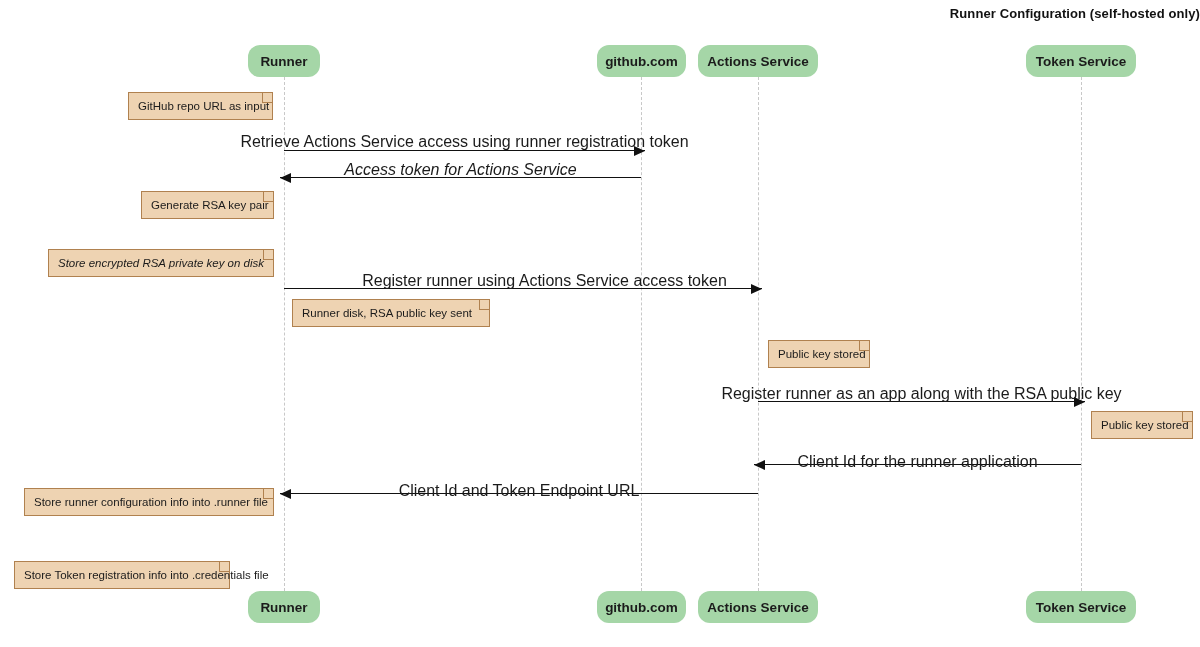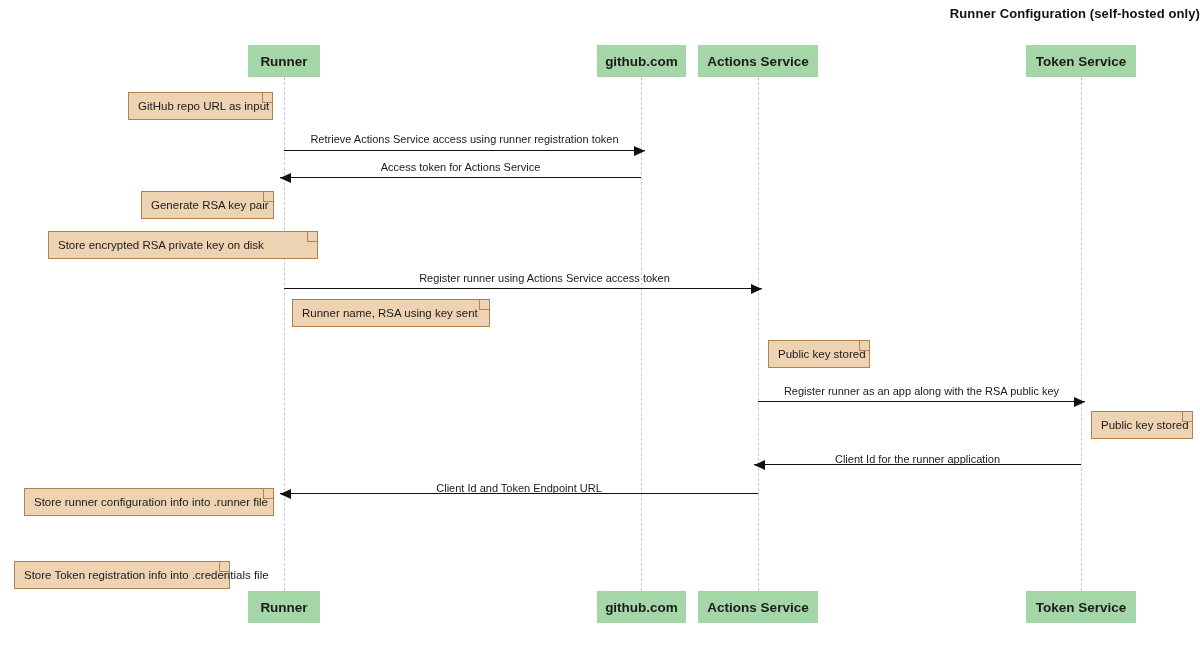--- a/index.html
+++ b/index.html
@@ -30,21 +30,21 @@
   }
   .lifeline {
     position: absolute;
     width: 0;
     border-left: 1px dashed #c8c8c8;
   }
   .participant {
     position: absolute;
     height: 32px;
     background: #a5d6a7;
-    border-radius: 0;
+    border-radius: 12px;
     display: flex;
     align-items: center;
     justify-content: center;
     color: #1b1b1b;
     font-size: 13.5px;
     font-weight: bold;
     white-space: nowrap;
     padding: 0 14px;
   }
   .note {
@@ -79,21 +79,21 @@
   .arrow-head {
     position: absolute;
     width: 0; height: 0;
     border-top: 5px solid transparent;
     border-bottom: 5px solid transparent;
   }
   .arrow-head.right { border-left: 11px solid #111111; }
   .arrow-head.left  { border-right: 11px solid #111111; }
   .msg-label {
     position: absolute;
-    font-size: 11px;
+    font-size: 16px;
     color: #1b1b1b;
     white-space: nowrap;
     text-align: left;
     transform: translateX(-50%);
   }
 </style>
 </head>
 <body>
 
 <div id="diagram">
@@ -124,44 +124,44 @@
       <span>Token Service</span>
     </div>
     <div class="participant" style="left: 1026px; width: 110px; top: 591px;">
       <span>Token Service</span>
     </div>
     <div class="msg-line" style="left: 284px; width: 361px; top: 150px;"></div>
     <div class="arrow-head right" style="top: 145.7px; left: 634px;"></div>
     <div class="msg-label" style="left: 464.5px; top: 133px;">Retrieve Actions Service access using runner registration token</div>
     <div class="msg-line" style="left: 280px; width: 361px; top: 177px;"></div>
     <div class="arrow-head left" style="top: 172.7px; left: 280px;"></div>
-    <div class="msg-label" style="left: 460.5px; top: 161px;">Access token for Actions Service</div>
+    <div class="msg-label" style="left: 460.5px; top: 161px; font-style: italic;">Access token for Actions Service</div>
     <div class="msg-line" style="left: 284px; width: 478px; top: 288px;"></div>
     <div class="arrow-head right" style="top: 283.7px; left: 751px;"></div>
     <div class="msg-label" style="left: 523px; top: 272px; padding-left: 43px;">Register runner using Actions Service access token</div>
     <div class="msg-line" style="left: 758px; width: 327px; top: 401px;"></div>
     <div class="arrow-head right" style="top: 396.7px; left: 1074px;"></div>
     <div class="msg-label" style="left: 921.5px; top: 385px;">Register runner as an app along with the RSA public key</div>
     <div class="msg-line" style="left: 754px; width: 327px; top: 464px;"></div>
     <div class="arrow-head left" style="top: 459.7px; left: 754px;"></div>
     <div class="msg-label" style="left: 917.5px; top: 453px;">Client Id for the runner application</div>
     <div class="msg-line" style="left: 280px; width: 478px; top: 493px;"></div>
     <div class="arrow-head left" style="top: 488.7px; left: 280px;"></div>
     <div class="msg-label" style="left: 519px; top: 482px;">Client Id and Token Endpoint URL</div>
     <div class="note" style="left: 128px; top: 92px; width: 145px;">
       <span>GitHub repo URL as input</span>
     </div>
     <div class="note" style="left: 141px; top: 191px; width: 133px;">
       <span>Generate RSA key pair</span>
     </div>
-    <div class="note" style="left: 48px; top: 231px; width: 270px;">
+    <div class="note" style="left: 48px; top: 249px; width: 226px; font-style: italic;">
       <span>Store encrypted RSA private key on disk</span>
     </div>
     <div class="note" style="left: 292px; top: 299px; width: 198px;">
-      <span>Runner name, RSA using key sent</span>
+      <span>Runner disk, RSA public key sent</span>
     </div>
     <div class="note" style="left: 768px; top: 340px; width: 102px;">
       <span>Public key stored</span>
     </div>
     <div class="note" style="left: 1091px; top: 411px; width: 102px;">
       <span>Public key stored</span>
     </div>
     <div class="note" style="left: 24px; top: 488px; width: 250px;">
       <span>Store runner configuration info into .runner file</span>
     </div>

